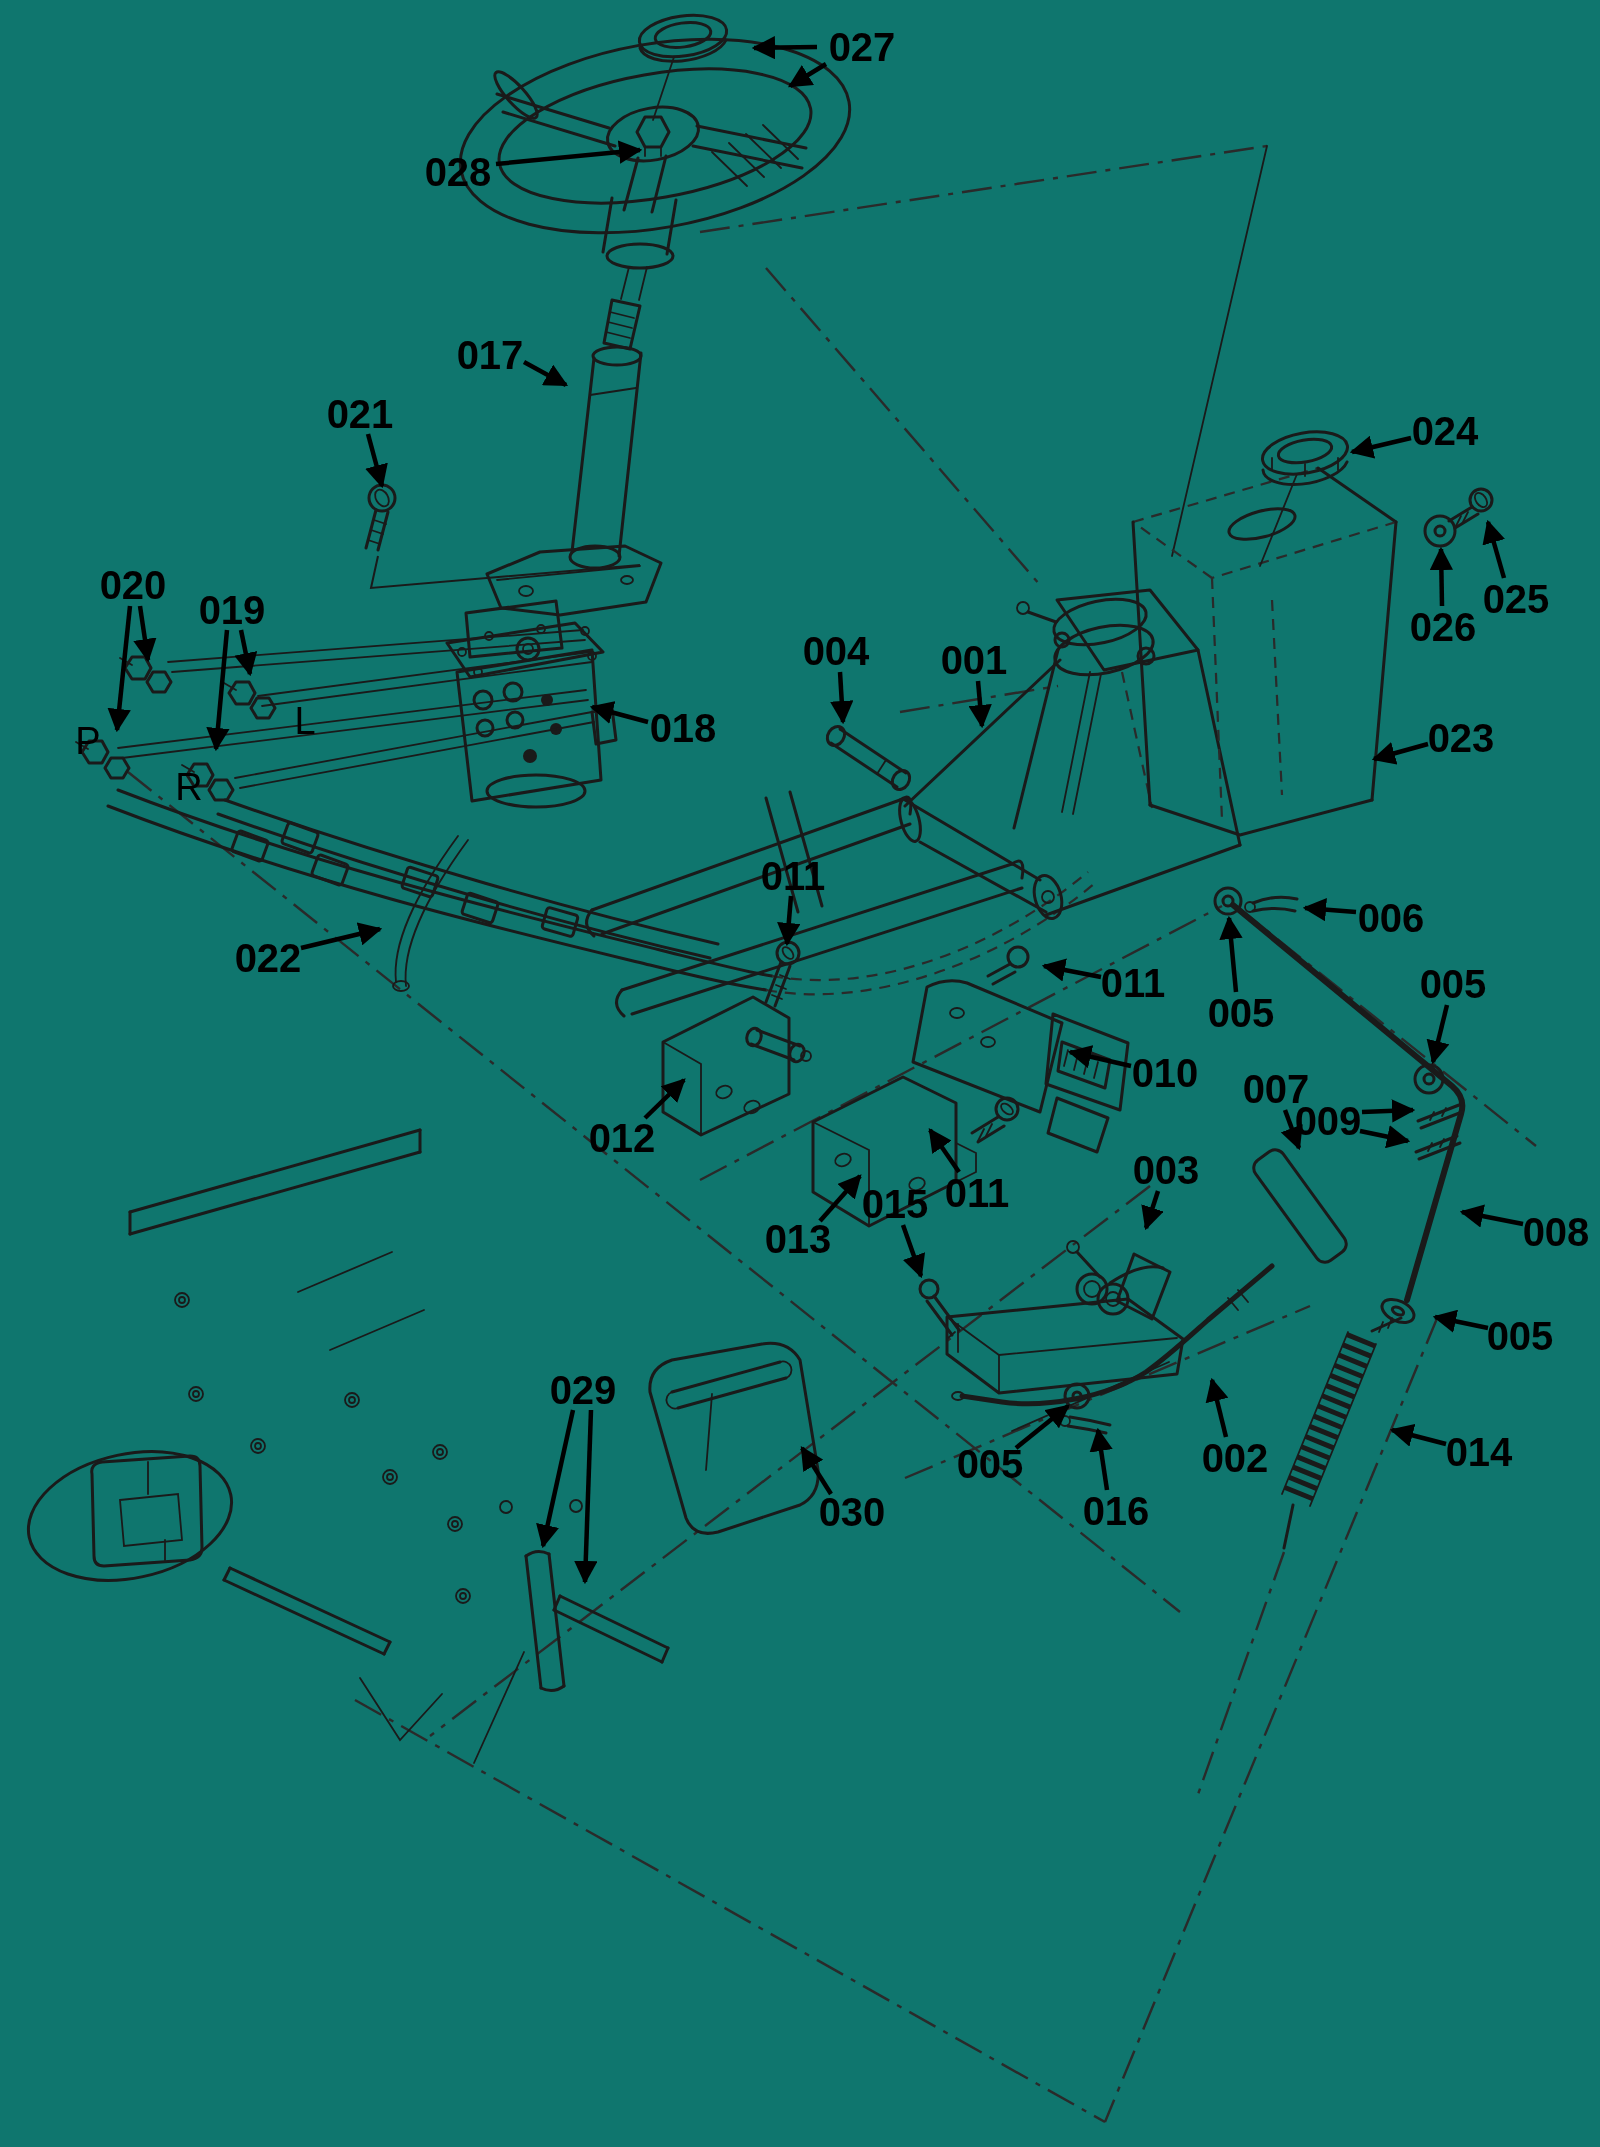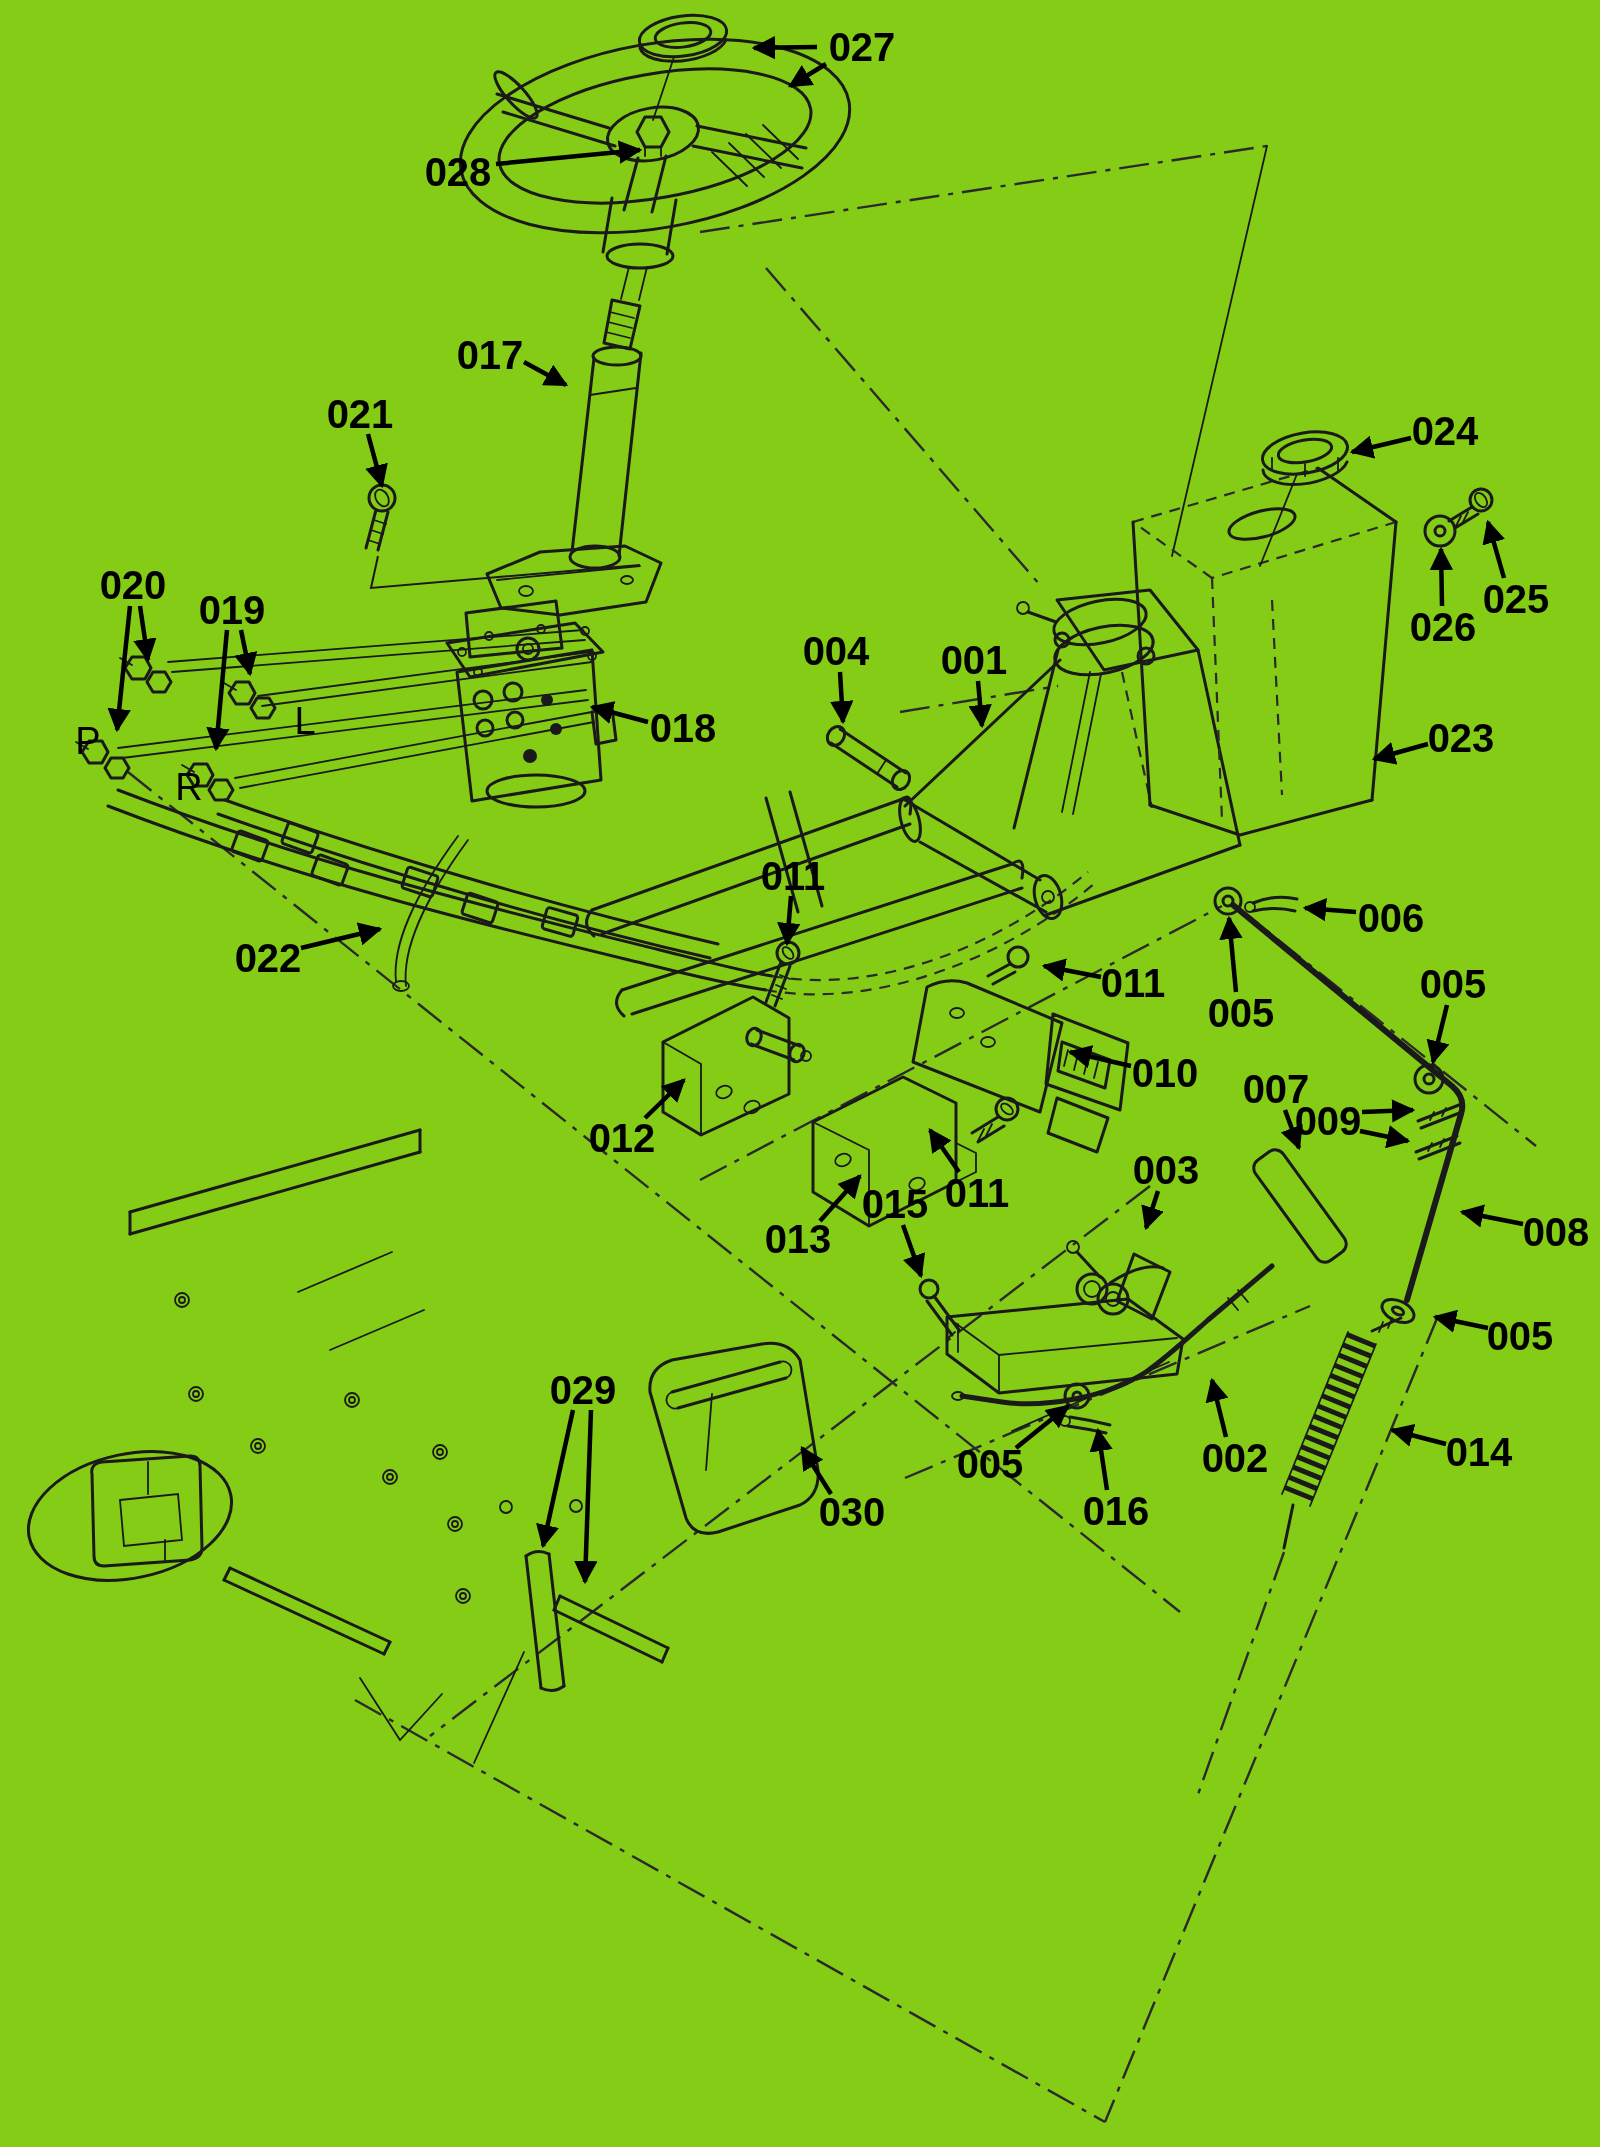--- a/index.html
+++ b/index.html
@@ -1,16 +1,16 @@
 <!DOCTYPE html>
 <html><head>
 <meta charset="utf-8">
 <style>
   html,body{margin:0;padding:0;background:#e8e8e8;}
-  .stage{position:relative;width:1600px;height:2147px;background:#84cc16;margin:0 auto;
+  .stage{position:relative;width:1600px;height:2147px;background:#0f766e;margin:0 auto;
          outline:1px solid #c9c9c9;font-family:"Liberation Sans",sans-serif;}
   svg{position:absolute;left:0;top:0;}
   .part{stroke:#1a1a1a;fill:none;stroke-width:3;stroke-linecap:round;stroke-linejoin:round;}
   .thin{stroke:#1a1a1a;fill:none;stroke-width:1.8;stroke-linecap:round;}
   .fillb{fill:#1a1a1a;stroke:none;}
   .dash{stroke:#2a2a2a;fill:none;stroke-width:2.2;stroke-dasharray:11 8;}
   .ddot{stroke:#2a2a2a;fill:none;stroke-width:2.4;stroke-dasharray:30 9 5 9;}
   .coil{stroke:#1a1a1a;stroke-width:30;stroke-dasharray:5 6;fill:none;}
   .callout-arrow{stroke:#000;stroke-width:4.5;fill:none;}
   .leader{stroke:#1a1a1a;stroke-width:2;fill:none;}

